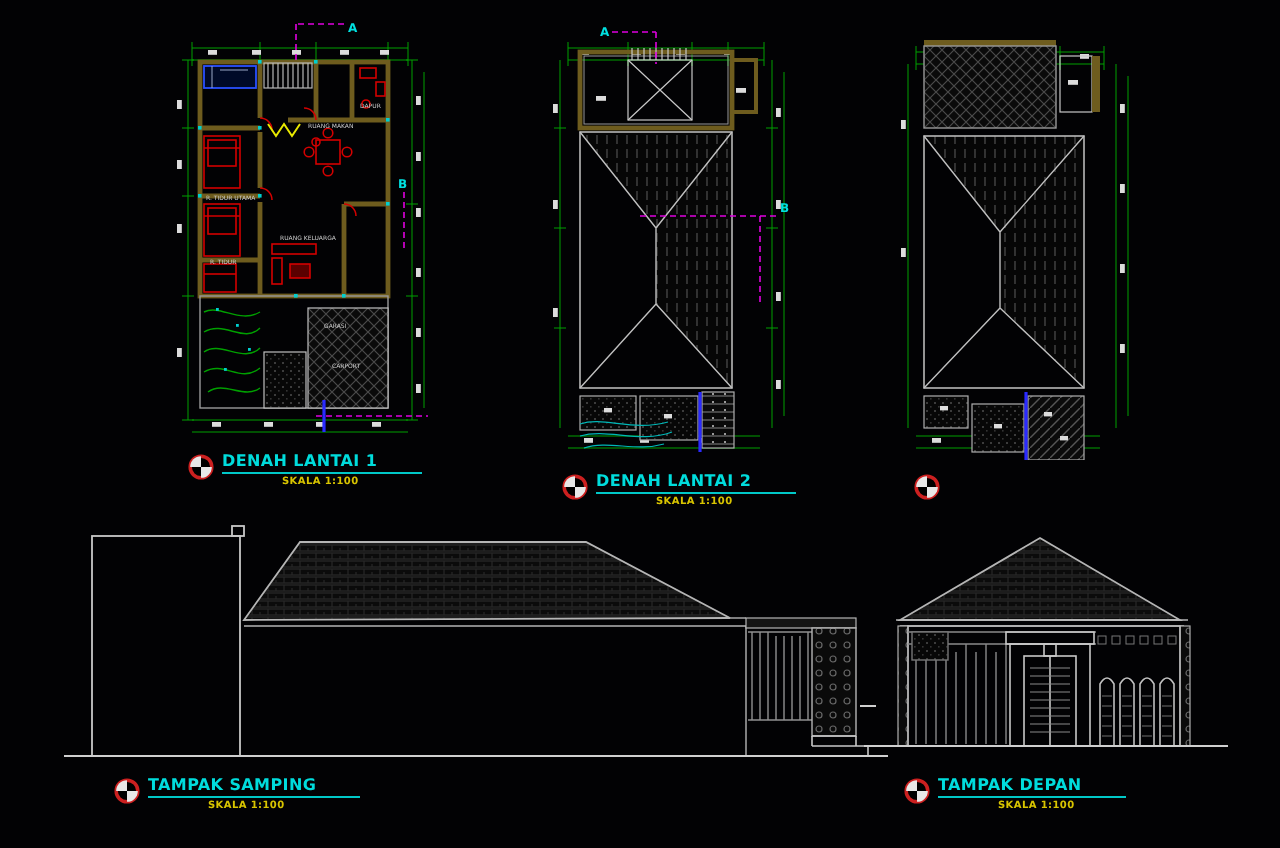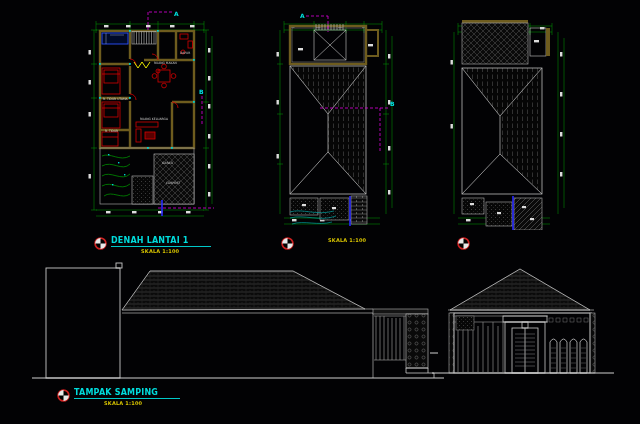--- a/index.html
+++ b/index.html
@@ -357,39 +357,40 @@
       <path d="M121,92 H126 M121,97 H126 M121,102 H126 M121,107 H126 M121,112 H126"></path>
       <path d="M131,92 H136 M131,97 H136 M131,102 H136 M131,107 H136 M131,112 H136"></path>
       <path d="M141,92 H146 M141,97 H146 M141,102 H146 M141,107 H146 M141,112 H146"></path>
       <path d="M151,92 H156 M151,97 H156 M151,102 H156 M151,107 H156 M151,112 H156"></path>
     </g>
   </g>
   <path d="M2,117 H184 M0,97 H8" stroke="#cfcfcf" stroke-width="1" fill="none"></path>
 </svg>
 </figure>
 
-<div class="caption" style="left:94px;top:236px;">
+<div class="caption" style="left:94px;top:226px;">
   <svg class="cap-icon" width="13" height="13" viewBox="0 0 12 12">
     <circle cx="6" cy="6" r="5" fill="#000" stroke="#cc2020" stroke-width="1.6"></circle>
     <path d="M6,6 L6,1 A5,5 0 0 0 1,6 Z" fill="#e8e8e8"></path>
     <path d="M6,6 L6,11 A5,5 0 0 0 11,6 Z" fill="#e8e8e8"></path>
   </svg>
   <div class="cap-text">
     <div class="cap-title">DENAH LANTAI 1</div>
     <div class="cap-scale">SKALA 1:100</div>
   </div>
 </div>
 
 <div class="caption" style="left:281px;top:236px;">
   <svg class="cap-icon" width="13" height="13" viewBox="0 0 12 12">
     <circle cx="6" cy="6" r="5" fill="#000" stroke="#cc2020" stroke-width="1.6"></circle>
     <path d="M6,6 L6,1 A5,5 0 0 0 1,6 Z" fill="#e8e8e8"></path>
     <path d="M6,6 L6,11 A5,5 0 0 0 11,6 Z" fill="#e8e8e8"></path>
   </svg>
   <div class="cap-text">
+    <div class="cap-title">DENAH LANTAI 2</div>
     <div class="cap-scale">SKALA 1:100</div>
   </div>
 </div>
 
 <div class="caption" style="left:457px;top:236px;">
   <svg class="cap-icon" width="13" height="13" viewBox="0 0 12 12">
     <circle cx="6" cy="6" r="5" fill="#000" stroke="#cc2020" stroke-width="1.6"></circle>
     <path d="M6,6 L6,1 A5,5 0 0 0 1,6 Z" fill="#e8e8e8"></path>
     <path d="M6,6 L6,11 A5,5 0 0 0 11,6 Z" fill="#e8e8e8"></path>
   </svg>
@@ -400,14 +401,25 @@
     <circle cx="6" cy="6" r="5" fill="#000" stroke="#cc2020" stroke-width="1.6"></circle>
     <path d="M6,6 L6,1 A5,5 0 0 0 1,6 Z" fill="#e8e8e8"></path>
     <path d="M6,6 L6,11 A5,5 0 0 0 11,6 Z" fill="#e8e8e8"></path>
   </svg>
   <div class="cap-text">
     <div class="cap-title">TAMPAK SAMPING</div>
     <div class="cap-scale">SKALA 1:100</div>
   </div>
 </div>
 
+<div class="caption" style="left:452px;top:388px;">
+  <svg class="cap-icon" width="13" height="13" viewBox="0 0 12 12">
+    <circle cx="6" cy="6" r="5" fill="#000" stroke="#cc2020" stroke-width="1.6"></circle>
+    <path d="M6,6 L6,1 A5,5 0 0 0 1,6 Z" fill="#e8e8e8"></path>
+    <path d="M6,6 L6,11 A5,5 0 0 0 11,6 Z" fill="#e8e8e8"></path>
+  </svg>
+  <div class="cap-text">
+    <div class="cap-title">TAMPAK DEPAN</div>
+    <div class="cap-scale">SKALA 1:100</div>
+  </div>
+</div>
 
 </div>
 
 </body></html>

